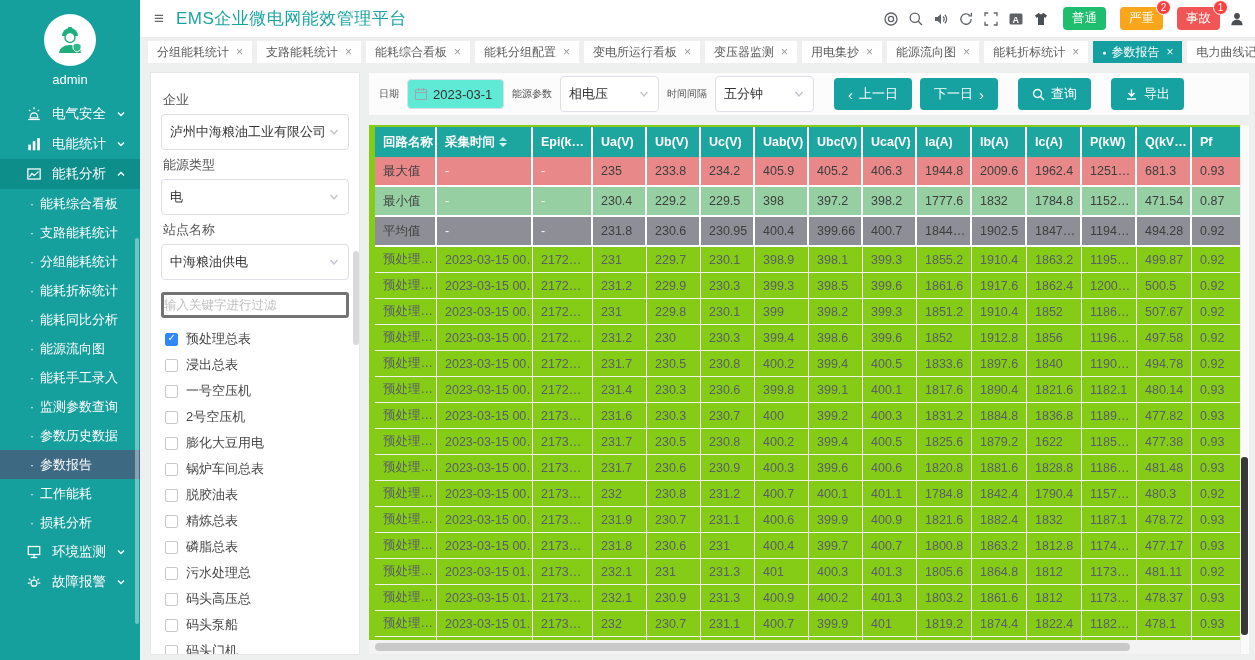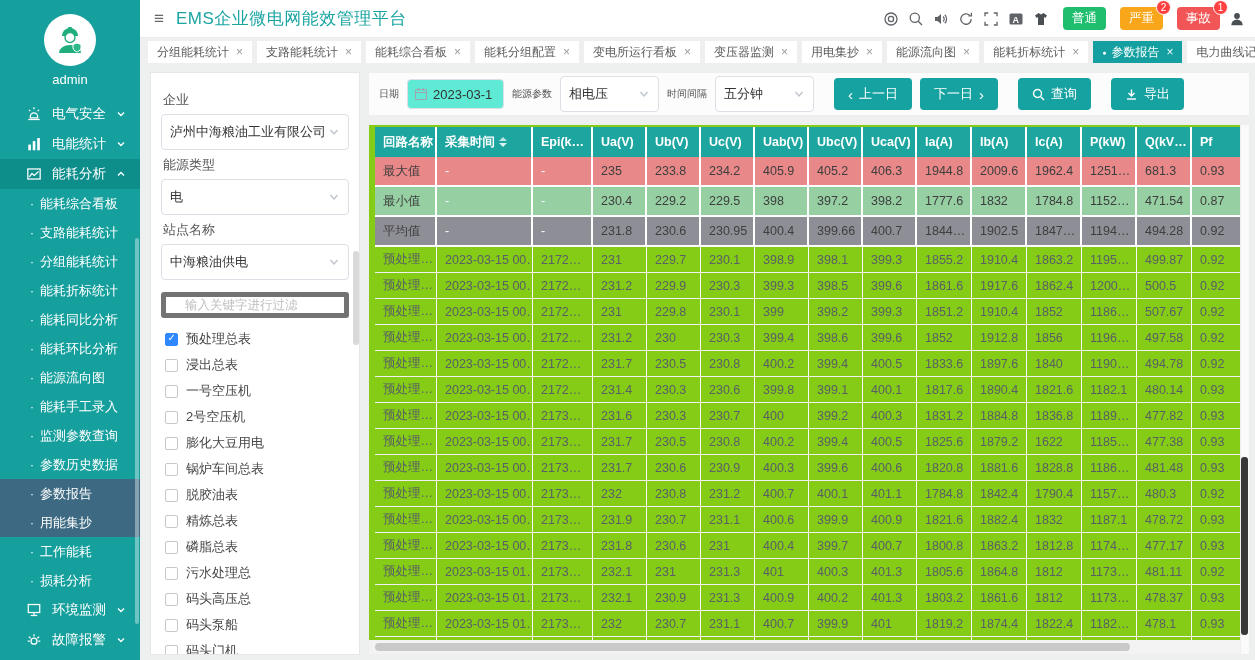--- a/index.html
+++ b/index.html
@@ -36,21 +36,21 @@
   .tab.active{background:#14a0a0;color:#fff;}
   .tab.active .x{color:#eafafa;}
   .tab .dot{font-size:7px;margin-right:5px;}
 
   
   .content{position:absolute;left:140px;top:66px;right:0;bottom:0;}
   .filter-card{position:absolute;left:10px;top:6px;width:210px;bottom:5px;background:#fff;border:1px solid #e7e7e7;padding:12px 10px 0 10px;overflow:hidden;}
   .f-label{font-size:13px;color:#555;margin:6px 0 5px 2px;}
   .sel{height:36px;border:1px solid #dcdfe6;border-radius:4px;display:flex;align-items:center;padding:0 8px;font-size:13px;color:#333;cursor:pointer;background:#fff;}
   .sel span{flex:1;overflow:hidden;white-space:nowrap;}
-  .f-search{width:100%;height:26px;border:5px solid #737373;border-radius:3px;margin-top:12px;padding:0 19px;font-size:12.5px;color:#333;outline:none;font-family:inherit;}
+  .f-search{width:100%;height:26px;border:3px solid #737373;border-radius:3px;margin-top:12px;padding:0 0;font-size:12.5px;color:#333;outline:none;font-family:inherit;}
   .f-search::placeholder{color:#bfbfbf;}
   .circuit-list{margin-top:8px;position:relative;}
   .circuit{display:flex;align-items:center;height:26px;font-size:13px;color:#454545;cursor:pointer;white-space:nowrap;}
   .cbox{width:13px;height:13px;border:1px solid #c6c8cc;border-radius:2px;margin:0 8px 0 4px;flex:0 0 13px;background:#fff;position:relative;}
   .cbox.on{background:#2f88ff;border-color:#2f88ff;}
   .cbox.on:after{content:"✓";position:absolute;left:1.5px;top:-1.5px;color:#fff;font-size:10px;}
   .list-sb{position:absolute;right:0;top:178px;width:6px;height:94px;background:#d9d9d9;border-radius:3px;}
 
   
   .toolbar{position:absolute;left:228px;top:6px;right:5px;height:44px;background:#fcfcfc;border:1px solid #eee;display:flex;align-items:center;padding-left:10px;gap:8px;}
@@ -133,27 +133,25 @@
         <span class="glabel">能耗分析</span>
         <span><svg width="10" height="10">
             <polyline points="2,6.5 5,3.5 8,6.5" fill="none" stroke="#fff" stroke-width="1.3"></polyline>
           </svg></span>
       </div>
       <div class="menu-item"><span class="bullet">·</span><span>能耗综合看板</span></div>
       <div class="menu-item"><span class="bullet">·</span><span>支路能耗统计</span></div>
       <div class="menu-item"><span class="bullet">·</span><span>分组能耗统计</span></div>
       <div class="menu-item"><span class="bullet">·</span><span>能耗折标统计</span></div>
       <div class="menu-item"><span class="bullet">·</span><span>能耗同比分析</span></div>
-      <div class="menu-item"><span class="bullet">·</span><span>能耗环比分析</span></div>
       <div class="menu-item"><span class="bullet">·</span><span>能源流向图</span></div>
       <div class="menu-item"><span class="bullet">·</span><span>能耗手工录入</span></div>
       <div class="menu-item"><span class="bullet">·</span><span>监测参数查询</span></div>
       <div class="menu-item"><span class="bullet">·</span><span>参数历史数据</span></div>
       <div class="menu-item hl"><span class="bullet">·</span><span>参数报告</span></div>
-      <div class="menu-item hl"><span class="bullet">·</span><span>用能集抄</span></div>
       <div class="menu-item"><span class="bullet">·</span><span>工作能耗</span></div>
       <div class="menu-item"><span class="bullet">·</span><span>损耗分析</span></div>
       <div class="menu-group">
         <span class="gicon">
           <svg width="16" height="16" viewBox="0 0 14 14">
             <rect x="2" y="2.2" width="10" height="7" fill="none" stroke="#fff" stroke-width="1.1"></rect>
             <line x1="7" y1="9.2" x2="7" y2="11.8" stroke="#fff" stroke-width="1.1"></line>
             <line x1="4.2" y1="11.8" x2="9.8" y2="11.8" stroke="#fff" stroke-width="1.1"></line>
           </svg>
         </span>

